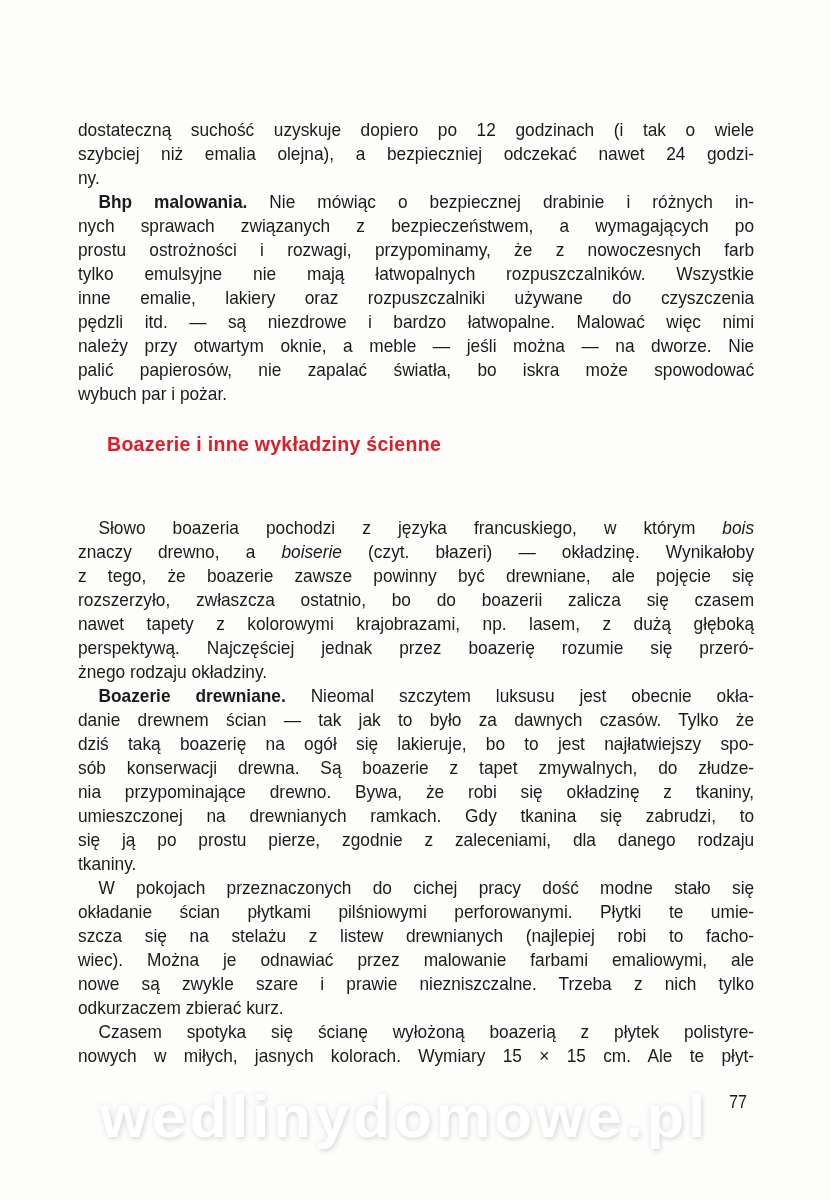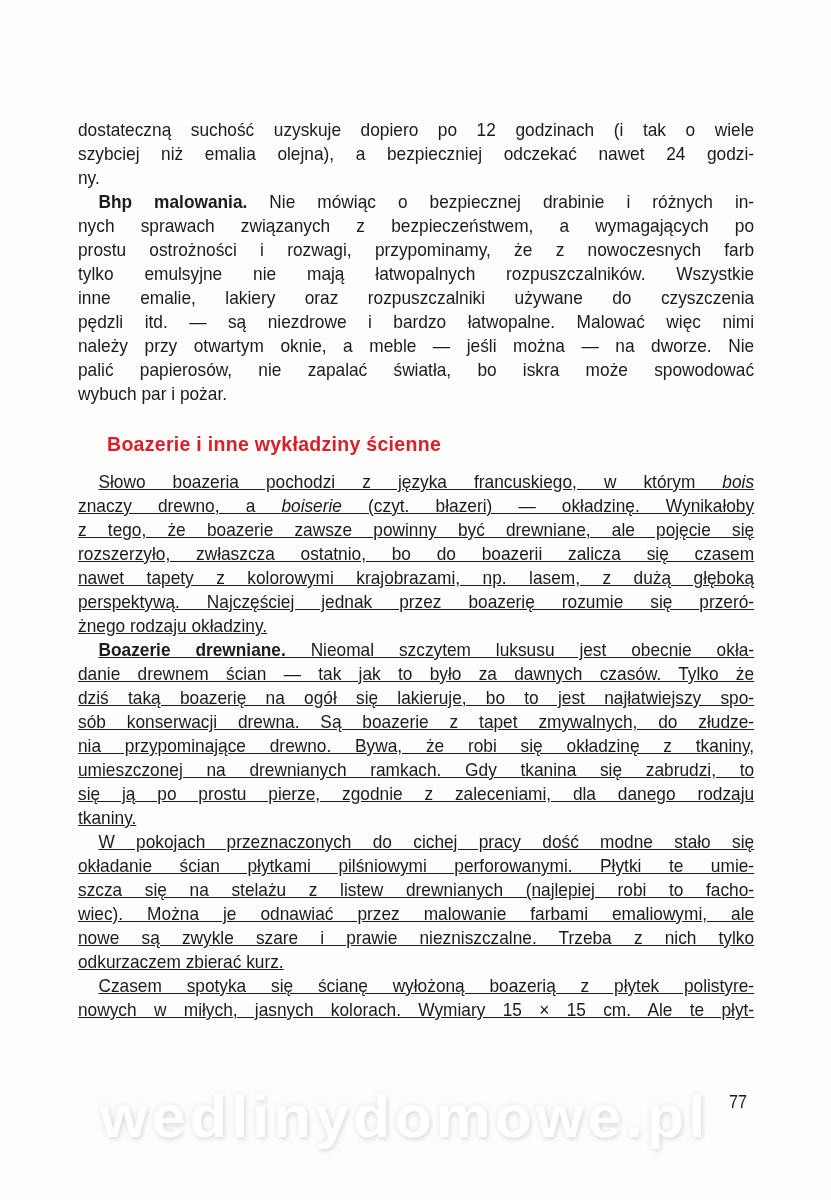--- a/index.html
+++ b/index.html
@@ -16,21 +16,21 @@
   .indent { padding-left: 22px; width: 705px; }
   b { font-weight: bold; }
   i { font-style: italic; }
   .heading {
     position: absolute; left: 107px; top: 432px;
     font-size: 21px; font-weight: bold; color: #d8202a;
     transform: scaleX(0.93); transform-origin: left center; white-space: nowrap;
     letter-spacing: 0.3px;
   }
   .para1 { position: absolute; left: 78px; top: 86px; margin-top: 32px; }
-  .para2 { position: absolute; left: 78px; top: 470px; text-decoration: underline; }
+  .para2 { position: absolute; left: 78px; top: 516px; }
   .page-number {
     position: absolute; left: 729px; top: 1092px; font-size: 18px; color: #1b1b1b;
     transform: scaleX(0.9); transform-origin: left center;
   }
   .watermark {
     position: absolute; left: 100px; top: 1082px;
     font-size: 60px; font-weight: bold; color: #ffffff; letter-spacing: 4px;
     text-shadow: 0 0 6px rgba(0,0,0,0.10), 2px 3px 4px rgba(0,0,0,0.08);
     white-space: nowrap; transform: scaleX(1.02); transform-origin: left center;
   }

